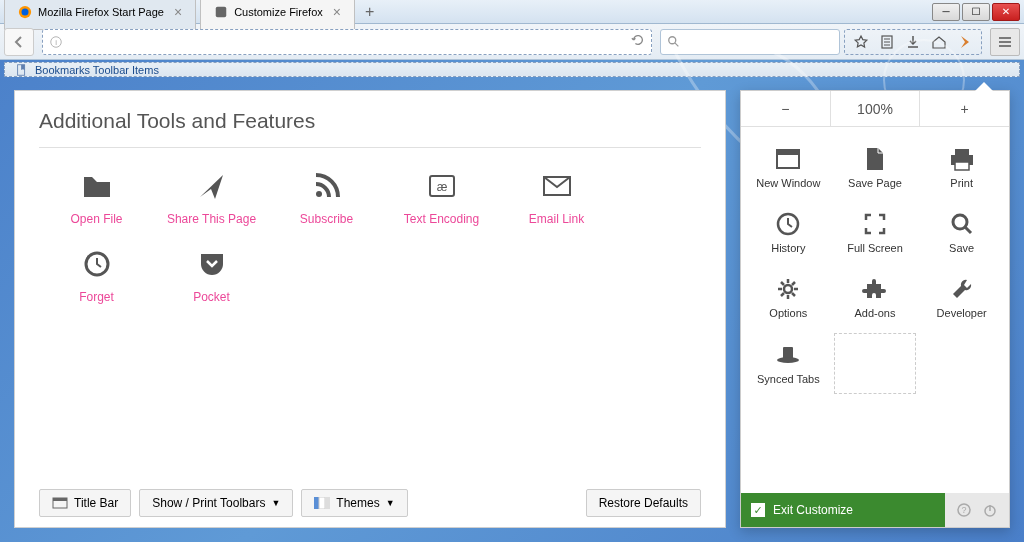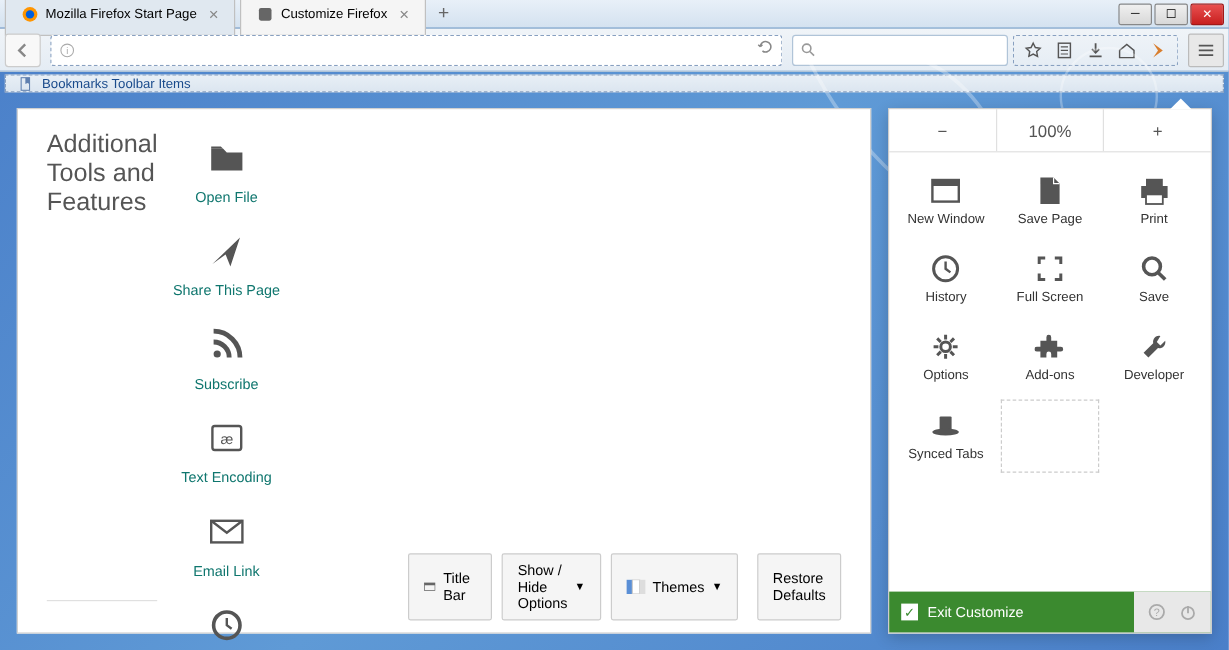--- a/index.html
+++ b/index.html
@@ -17,26 +17,26 @@
 .nav-btn { width: 30px; height: 28px; border: 1px solid #ccc; border-radius: 3px; background: #f8f8f8; display: flex; align-items: center; justify-content: center; color: #666; }
 .url-bar { flex: 1; height: 26px; border: 1px dashed #88a0c0; border-radius: 3px; background: #fff; display: flex; align-items: center; padding: 0 6px; margin: 0 4px; }
 .url-reload { margin-left: auto; color: #888; }
 .search-bar { width: 180px; height: 26px; border: 1px solid #b0c4d8; border-radius: 3px; background: #fff; display: flex; align-items: center; padding: 0 6px; color: #999; }
 .toolbar-icons { display: flex; gap: 2px; padding: 0 4px; border: 1px dashed #88a0c0; border-radius: 3px; }
 .tb-icon { width: 24px; height: 24px; display: flex; align-items: center; justify-content: center; color: #555; cursor: pointer; }
 .hamburger { width: 30px; height: 28px; border: 1px solid #bbb; background: #e8e8e8; display: flex; align-items: center; justify-content: center; margin-left: 4px; border-radius: 2px; }
 .bookmarks-bar { height: 15px; background: linear-gradient(#e8eff6, #dce6f0); border-bottom: 1px solid #b8ccde; display: flex; align-items: center; padding: 0 10px; border: 1px dashed #88a0c0; margin: 2px 4px; }
 .bookmark-text { font-size: 11px; color: #1a4b8c; }
 .content-area { position: absolute; top: 90px; left: 14px; right: 14px; bottom: 14px; display: flex; gap: 14px; }
-.customize-panel { flex: 1; background: #fff; border: 1px solid #d0d0d0; display: flex; padding: 18px 24px 10px; }
+.customize-panel { flex: 1; background: #fff; border: 1px solid #d0d0d0; display: flex; flex-direction: column; padding: 18px 24px 10px; }
 .panel-title { font-size: 21px; font-weight: 300; color: #555; padding-bottom: 14px; border-bottom: 1px solid #e0e0e0; margin-bottom: 16px; }
 .tools-grid { display: flex; flex-wrap: wrap; gap: 10px 0; }
 .tool-item { width: 115px; display: flex; flex-direction: column; align-items: center; gap: 10px; padding: 6px 0; cursor: grab; }
 .tool-icon { width: 32px; height: 32px; display: flex; align-items: center; justify-content: center; color: #555; }
-.tool-label { font-size: 12px; color: #0f766e; text-align: center; }
+.tool-label { font-size: 12px; color: #ec4899; text-align: center; }
 .bottom-bar { margin-top: auto; display: flex; gap: 8px; padding-top: 10px; }
 .bb-btn { border: 1px solid #ccc; background: #f5f5f5; padding: 6px 12px; font-size: 12px; border-radius: 2px; display: flex; align-items: center; gap: 6px; cursor: pointer; }
 .bb-btn .caret { font-size: 9px; }
 .bb-spacer { flex: 1; }
 .menu-panel { width: 270px; background: #fff; border: 1px solid #ccc; box-shadow: 0 4px 12px rgba(0,0,0,.2); display: flex; flex-direction: column; position: relative; }
 .menu-panel::before { content: ''; position: absolute; top: -9px; right: 16px; width: 0; height: 0; border-left: 9px solid transparent; border-right: 9px solid transparent; border-bottom: 9px solid #fff; }
 .zoom-row { display: flex; border-bottom: 1px solid #e0e0e0; height: 36px; }
 .zoom-cell { flex: 1; display: flex; align-items: center; justify-content: center; border-right: 1px solid #e0e0e0; font-size: 14px; color: #555; cursor: pointer; }
 .zoom-cell:last-child { border-right: none; }
 .menu-scroll { flex: 1; overflow-y: auto; overflow-x: hidden; }
@@ -227,21 +227,21 @@
       </div>
     <div class="bottom-bar">
       <div class="bb-btn">
         <svg width="16" height="12" viewBox="0 0 16 12">
             <rect x="1" y="1" width="14" height="10" fill="none" stroke="#666"></rect>
             <rect x="1" y="1" width="14" height="3" fill="#666"></rect>
           </svg>
         <span>Title Bar</span>
       </div>
       <div class="bb-btn">
-        <span>Show / Hide Options</span>
+        <span>Show / Print Toolbars</span>
         <span class="caret">▼</span>
       </div>
       <div class="bb-btn">
         <svg width="16" height="12" viewBox="0 0 16 12">
             <rect x="0" y="0" width="5" height="12" fill="#5a8fd6"></rect>
             <rect x="5" y="0" width="6" height="12" fill="#fff" stroke="#ccc"></rect>
             <rect x="11" y="0" width="5" height="12" fill="#ddd"></rect>
           </svg>
         <span>Themes</span>
         <span class="caret">▼</span>

